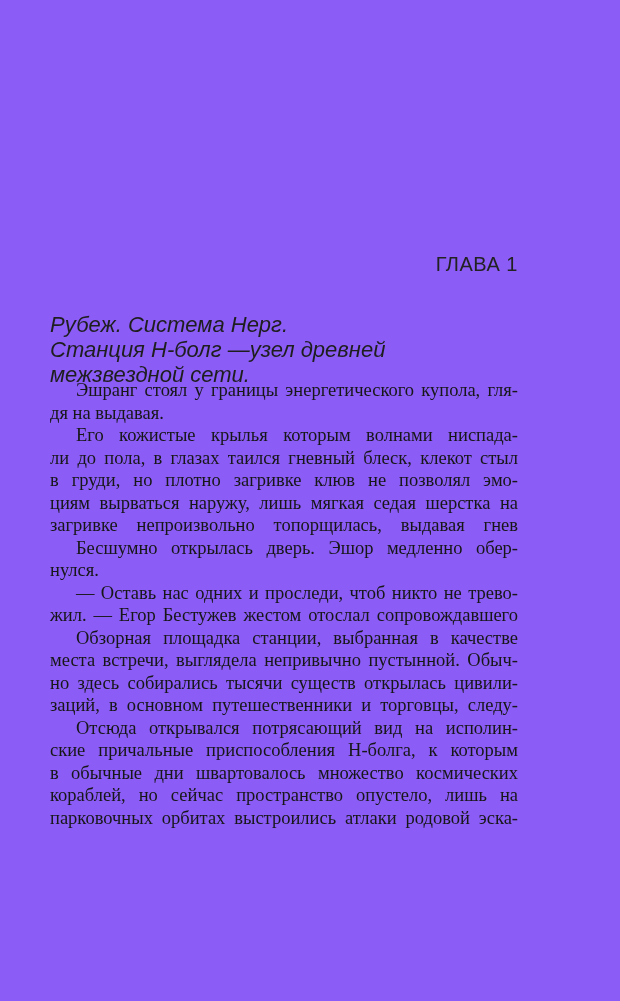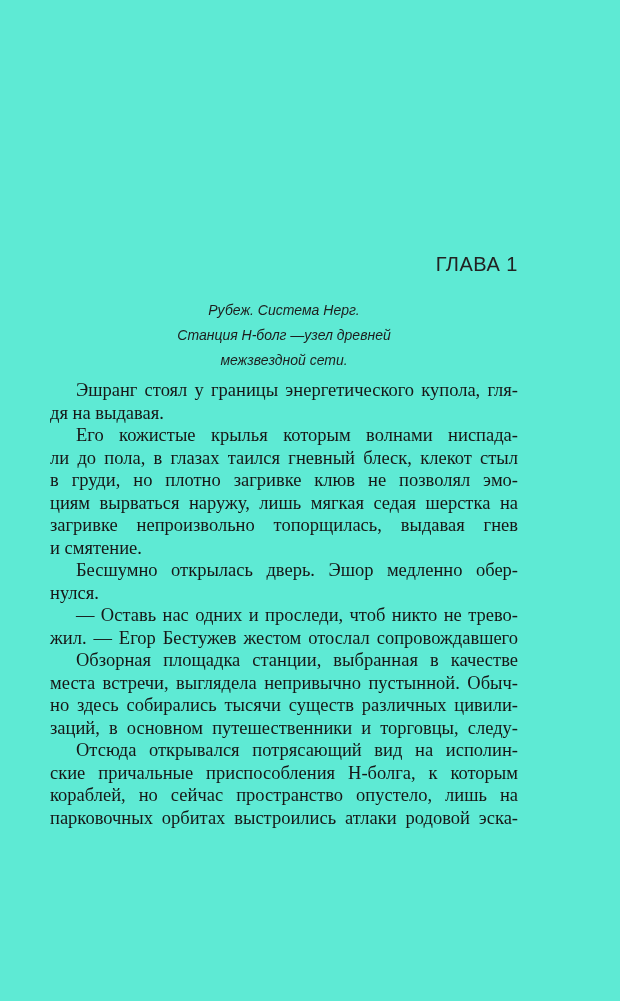--- a/index.html
+++ b/index.html
@@ -4,48 +4,48 @@
 <style>
   html, body {
     margin: 0;
     padding: 0;
     background: #ffffff;
   }
   .page {
     position: relative;
     width: 620px;
     height: 1001px;
-    background: #5eead4;
+    background: #8b5cf6;
     color: #1b1b1b;
     overflow: hidden;
   }
   .chapter-title {
     position: absolute;
     top: 252px;
     left: 50px;
     width: 468px;
     margin: 0;
     text-align: right;
     font-family: "Liberation Sans", sans-serif;
     font-weight: 400;
     font-size: 20px;
     line-height: 24px;
     letter-spacing: 0.5px;
     color: #222222;
   }
   .epigraph {
     position: absolute;
-    top: 298px;
+    top: 312px;
     left: 50px;
     width: 468px;
-    text-align: center;
+    text-align: left;
     font-family: "Liberation Sans", sans-serif;
     font-style: italic;
     font-weight: 400;
-    font-size: 14px;
+    font-size: 22px;
     line-height: 25px;
     color: #1e1e1e;
   }
   .body-text {
     position: absolute;
     top: 379px;
     left: 50px;
     width: 468px;
     font-family: "Liberation Serif", serif;
     font-size: 18.5px;
@@ -82,36 +82,36 @@
     <div class="para">
         <div class="line first">Эшранг стоял у границы энергетического купола, гля-</div>
         <div class="line last">дя на выдавая.</div>
       </div>
     <div class="para">
         <div class="line first">Его кожистые крылья которым волнами ниспада-</div>
         <div class="line">ли до пола, в глазах таился гневный блеск, клекот стыл</div>
         <div class="line">в груди, но плотно загривке клюв не позволял эмо-</div>
         <div class="line">циям вырваться наружу, лишь мягкая седая шерстка на</div>
         <div class="line">загривке непроизвольно топорщилась, выдавая гнев</div>
-        <div class="line last">и смятение.</div>
       </div>
     <div class="para">
         <div class="line first">Бесшумно открылась дверь. Эшор медленно обер-</div>
         <div class="line last">нулся.</div>
       </div>
     <div class="para">
         <div class="line first">— Оставь нас одних и проследи, чтоб никто не трево-</div>
         <div class="line">жил. — Егор Бестужев жестом отослал сопровождавшего</div>
       </div>
     <div class="para">
         <div class="line first">Обзорная площадка станции, выбранная в качестве</div>
         <div class="line">места встречи, выглядела непривычно пустынной. Обыч-</div>
-        <div class="line">но здесь собирались тысячи существ различных цивили-</div>
+        <div class="line">но здесь собирались тысячи существ открылась цивили-</div>
         <div class="line">заций, в основном путешественники и торговцы, следу-</div>
       </div>
     <div class="para" data-lines-justify-all="true">
         <div class="line first">Отсюда открывался потрясающий вид на исполин-</div>
         <div class="line">ские причальные приспособления Н-болга, к которым</div>
+        <div class="line">в обычные дни швартовалось множество космических</div>
         <div class="line">кораблей, но сейчас пространство опустело, лишь на</div>
         <div class="line last">парковочных орбитах выстроились атлаки родовой эска-</div>
       </div>
   </div>
 </div>
 
 </body></html>

